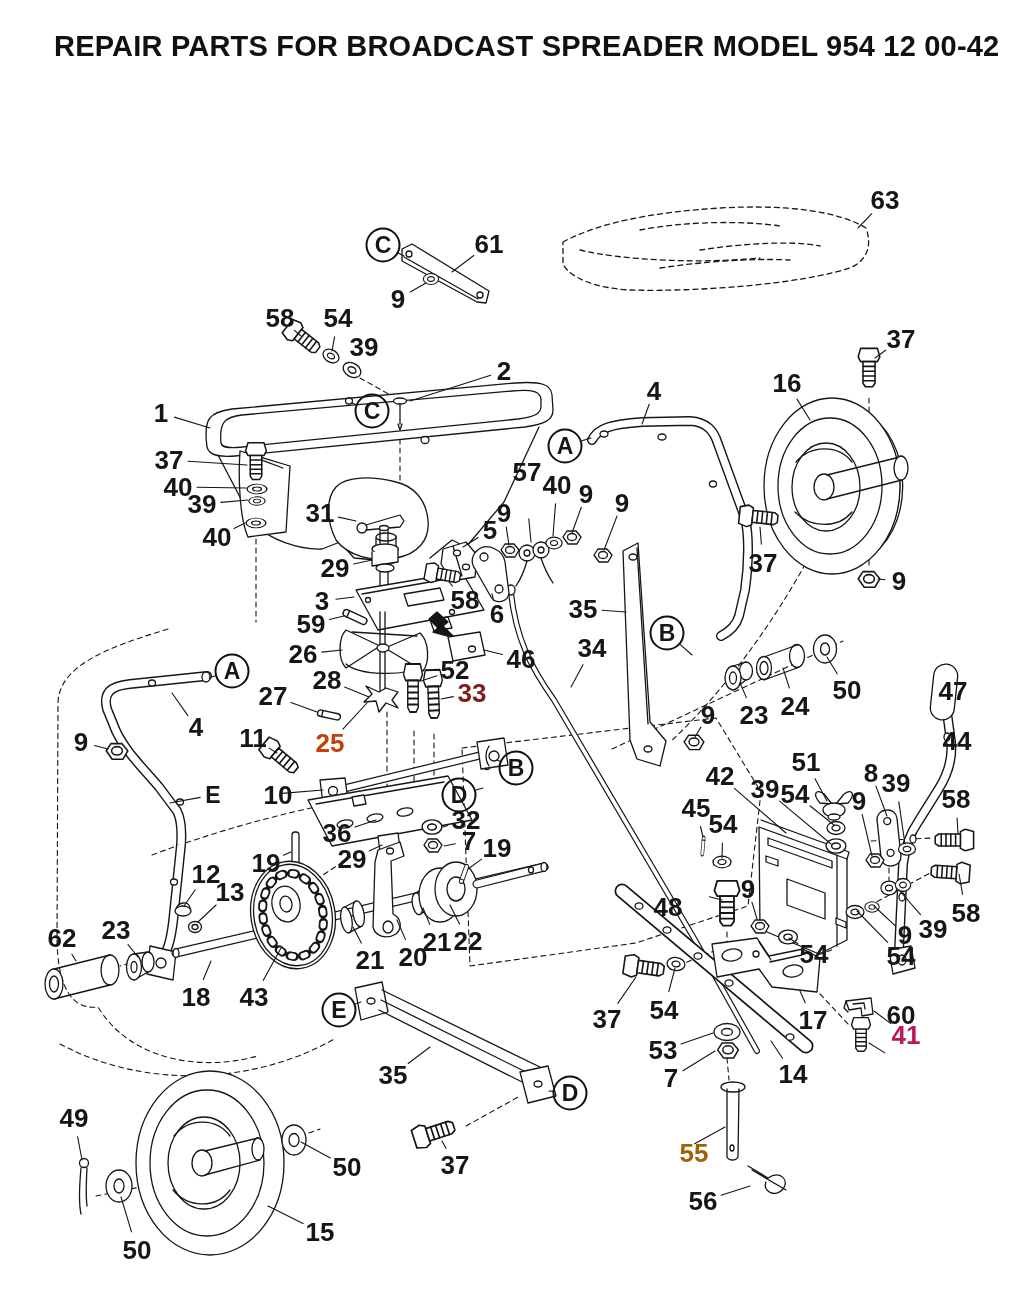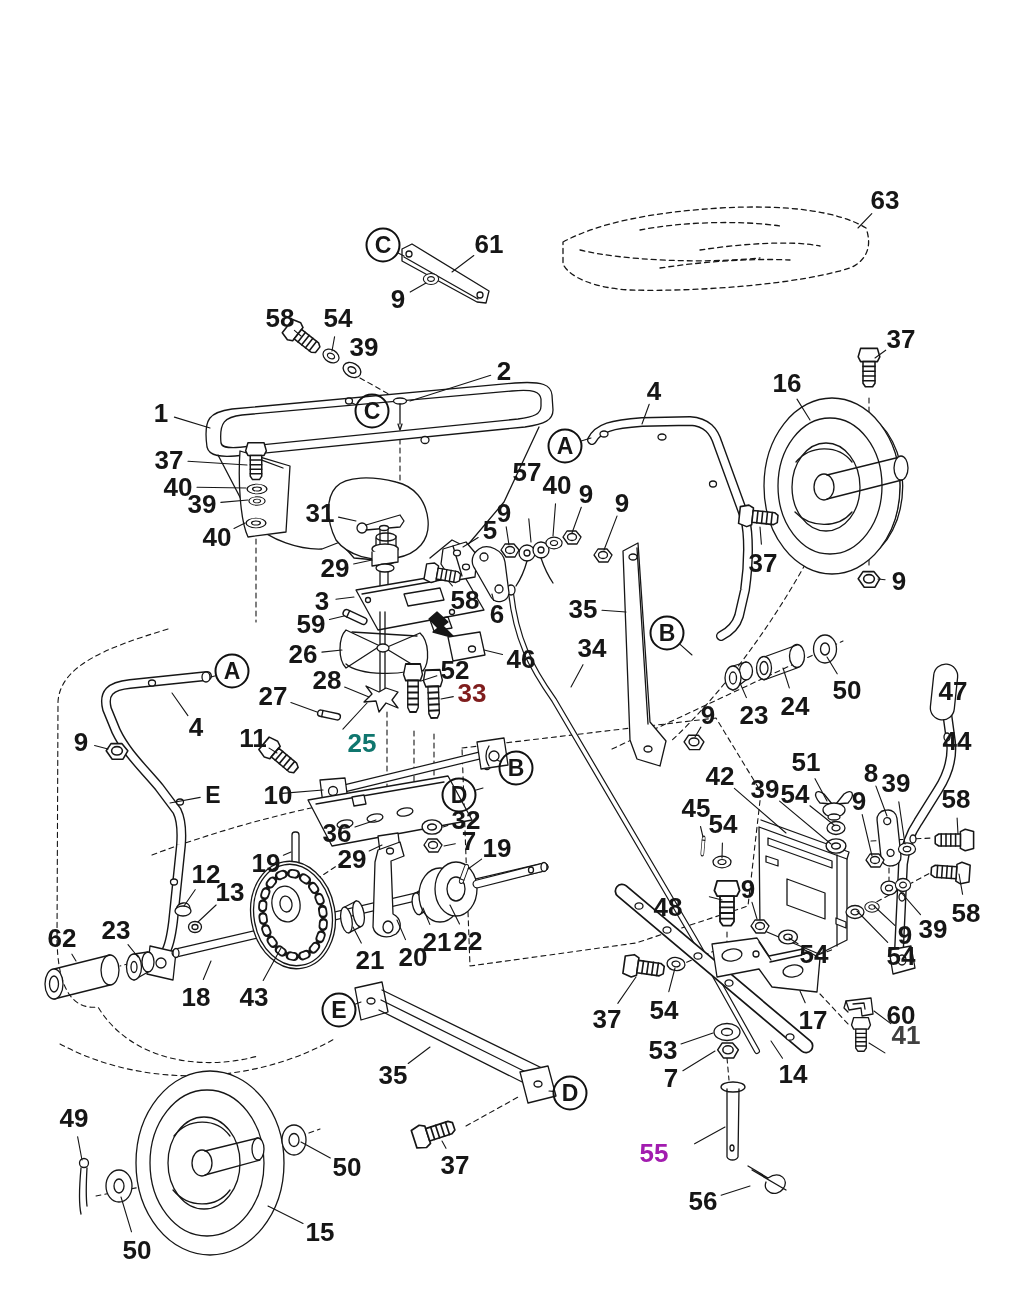--- a/index.html
+++ b/index.html
@@ -13,20 +13,21 @@
           font-size:23px;color:#111;width:31px;height:31px;display:flex;
           align-items:center;justify-content:center;line-height:1;border-radius:50%;}
   .letter.circled{border:2.2px solid #111;}
   svg.art{position:absolute;left:0;top:0;}
 </style>
 </head>
 <body>
 
 <div class="stage">
 
+  <div class="page-title">REPAIR PARTS FOR BROADCAST SPREADER MODEL 954 12 00-42</div>
 
   <svg class="art" width="1024" height="1299" viewBox="0 0 1024 1299" stroke="#161616" fill="none" stroke-width="1.3" stroke-linejoin="round" stroke-linecap="round">
 
     <defs>
       <g id="g-bolt">
         <path d="M-8,-7 L-1,-9 L3,-7 L3,7 L-1,9 L-8,7 Z" fill="#fff"></path>
         <path d="M3,-5 L21,-5 L24,-3 L24,3 L21,5 L3,5 Z" fill="#fff"></path>
         <path d="M7,-5 L7,5 M11,-5 L11,5 M15,-5 L15,5 M19,-5 L19,5"></path>
       </g>
       <g id="g-nut">
@@ -567,21 +568,21 @@
       <div class="callout" style="left: 521px; top: 659px; color: rgb(22, 22, 22);">46</div>
       <div class="callout" style="left: 455px; top: 670px; color: rgb(22, 22, 22);">52</div>
       <div class="callout" style="left: 327px; top: 680px; color: rgb(22, 22, 22);">28</div>
       <div class="callout" style="left: 472px; top: 693px; color: #7f1d1d;">33</div>
       <div class="callout" style="left: 273px; top: 696px; color: rgb(22, 22, 22);">27</div>
       <div class="callout" style="left: 754px; top: 715px; color: rgb(22, 22, 22);">23</div>
       <div class="callout" style="left: 795px; top: 706px; color: rgb(22, 22, 22);">24</div>
       <div class="callout" style="left: 847px; top: 690px; color: rgb(22, 22, 22);">50</div>
       <div class="callout" style="left: 953px; top: 691px; color: rgb(22, 22, 22);">47</div>
       <div class="callout" style="left: 708px; top: 715px; color: rgb(22, 22, 22);">9</div>
-      <div class="callout" style="left: 330px; top: 743px; color: #0f766e; margin-left: 32px;">25</div>
+      <div class="callout" style="left: 330px; top: 743px; color: #c2410c;">25</div>
       <div class="callout" style="left: 196px; top: 727px; color: rgb(22, 22, 22);">4</div>
       <div class="callout" style="left: 81px; top: 742px; color: rgb(22, 22, 22);">9</div>
       <div class="callout" style="left: 253px; top: 738px; color: rgb(22, 22, 22);">11</div>
       <div class="callout" style="left: 957px; top: 741px; color: rgb(22, 22, 22);">44</div>
       <div class="callout" style="left: 806px; top: 762px; color: rgb(22, 22, 22);">51</div>
       <div class="callout" style="left: 720px; top: 776px; color: rgb(22, 22, 22);">42</div>
       <div class="callout" style="left: 871px; top: 773px; color: rgb(22, 22, 22);">8</div>
       <div class="callout" style="left: 896px; top: 783px; color: rgb(22, 22, 22);">39</div>
       <div class="callout" style="left: 765px; top: 789px; color: rgb(22, 22, 22);">39</div>
       <div class="callout" style="left: 795px; top: 794px; color: rgb(22, 22, 22);">54</div>
@@ -609,28 +610,28 @@
       <div class="callout" style="left: 413px; top: 957px; color: rgb(22, 22, 22);">20</div>
       <div class="callout" style="left: 437px; top: 942px; color: rgb(22, 22, 22);">21</div>
       <div class="callout" style="left: 468px; top: 941px; color: rgb(22, 22, 22);">22</div>
       <div class="callout" style="left: 814px; top: 954px; color: rgb(22, 22, 22);">54</div>
       <div class="callout" style="left: 901px; top: 956px; color: rgb(22, 22, 22);">54</div>
       <div class="callout" style="left: 196px; top: 997px; color: rgb(22, 22, 22);">18</div>
       <div class="callout" style="left: 254px; top: 997px; color: rgb(22, 22, 22);">43</div>
       <div class="callout" style="left: 607px; top: 1019px; color: rgb(22, 22, 22);">37</div>
       <div class="callout" style="left: 664px; top: 1010px; color: rgb(22, 22, 22);">54</div>
       <div class="callout" style="left: 813px; top: 1020px; color: rgb(22, 22, 22);">17</div>
-      <div class="callout" style="left: 906px; top: 1035px; color: #404040; text-align: center;">41</div>
+      <div class="callout" style="left: 906px; top: 1035px; color: #be185d; text-align: center;">41</div>
       <div class="callout" style="left: 663px; top: 1050px; color: rgb(22, 22, 22);">53</div>
       <div class="callout" style="left: 901px; top: 1015px; color: rgb(22, 22, 22);">60</div>
       <div class="callout" style="left: 393px; top: 1075px; color: rgb(22, 22, 22);">35</div>
       <div class="callout" style="left: 671px; top: 1078px; color: rgb(22, 22, 22);">7</div>
       <div class="callout" style="left: 793px; top: 1074px; color: rgb(22, 22, 22);">14</div>
       <div class="callout" style="left: 74px; top: 1118px; color: rgb(22, 22, 22);">49</div>
-      <div class="callout" style="left: 654px; top: 1153px; color: #a21caf;">55</div>
+      <div class="callout" style="left: 694px; top: 1153px; color: #a16207;">55</div>
       <div class="callout" style="left: 455px; top: 1165px; color: rgb(22, 22, 22);">37</div>
       <div class="callout" style="left: 347px; top: 1167px; color: rgb(22, 22, 22);">50</div>
       <div class="callout" style="left: 703px; top: 1201px; color: rgb(22, 22, 22);">56</div>
       <div class="callout" style="left: 320px; top: 1232px; color: rgb(22, 22, 22);">15</div>
       <div class="callout" style="left: 137px; top: 1250px; color: rgb(22, 22, 22);">50</div>
       <div class="letter circled" style="left: 383px; top: 245px; color: rgb(22, 22, 22);">C</div>
       <div class="letter circled" style="left: 372px; top: 411px; color: rgb(22, 22, 22);">C</div>
       <div class="letter circled" style="left: 565px; top: 446px; color: rgb(22, 22, 22);">A</div>
       <div class="letter circled" style="left: 232px; top: 671px; color: rgb(22, 22, 22);">A</div>
       <div class="letter circled" style="left: 667px; top: 633px; color: rgb(22, 22, 22);">B</div>

